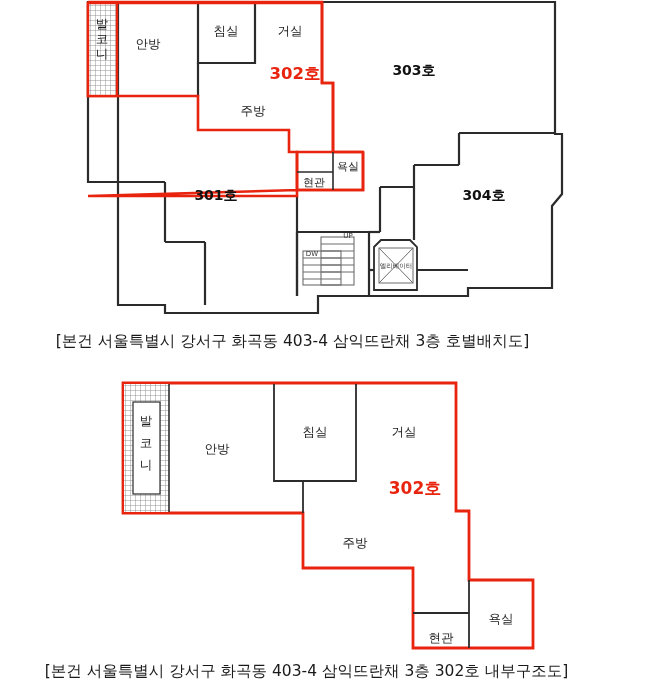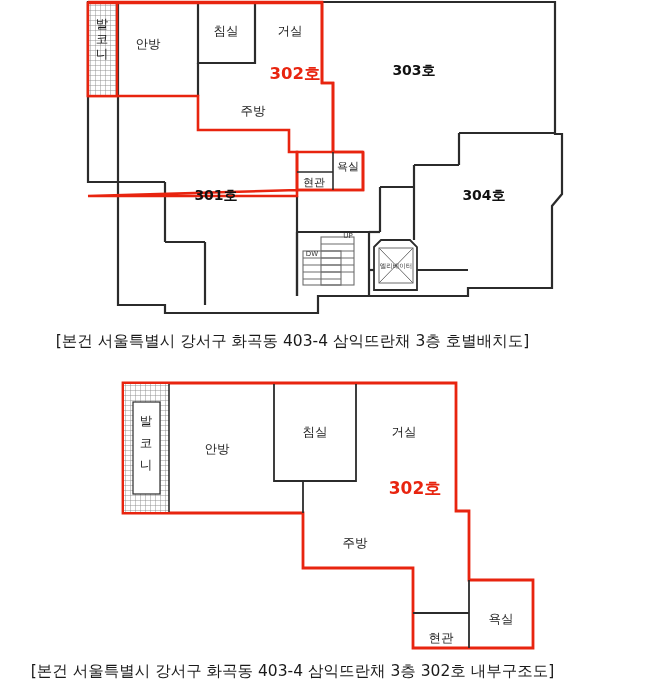--- a/index.html
+++ b/index.html
@@ -31,21 +31,21 @@
     position: absolute;
     width: 585px;
     text-align: center;
     font-size: 15.5px;
     color: #1a1a1a;
     font-family: "DejaVu Sans", "Liberation Sans", sans-serif;
     letter-spacing: 0px;
     white-space: nowrap;
   }
   #caption-1 { top: 331px; }
-  #caption-2 { top: 661px; }
+  #caption-2 { top: 661px; padding-left: 14px; }
   svg text { font-family: "DejaVu Sans", "Liberation Sans", sans-serif; }
   .room-label { font-size: 12.5px; fill: #1a1a1a; }
   .unit-label { font-size: 14px; font-weight: bold; fill: #111111; }
   .red-unit-label { font-size: 16.5px; font-weight: bold; fill: #e8240f; }
   .tiny-label { font-size: 7px; fill: #333333; }
   .elev-label { font-size: 6.5px; fill: #333333; }
 </style>
 </head>
 <body>
 

